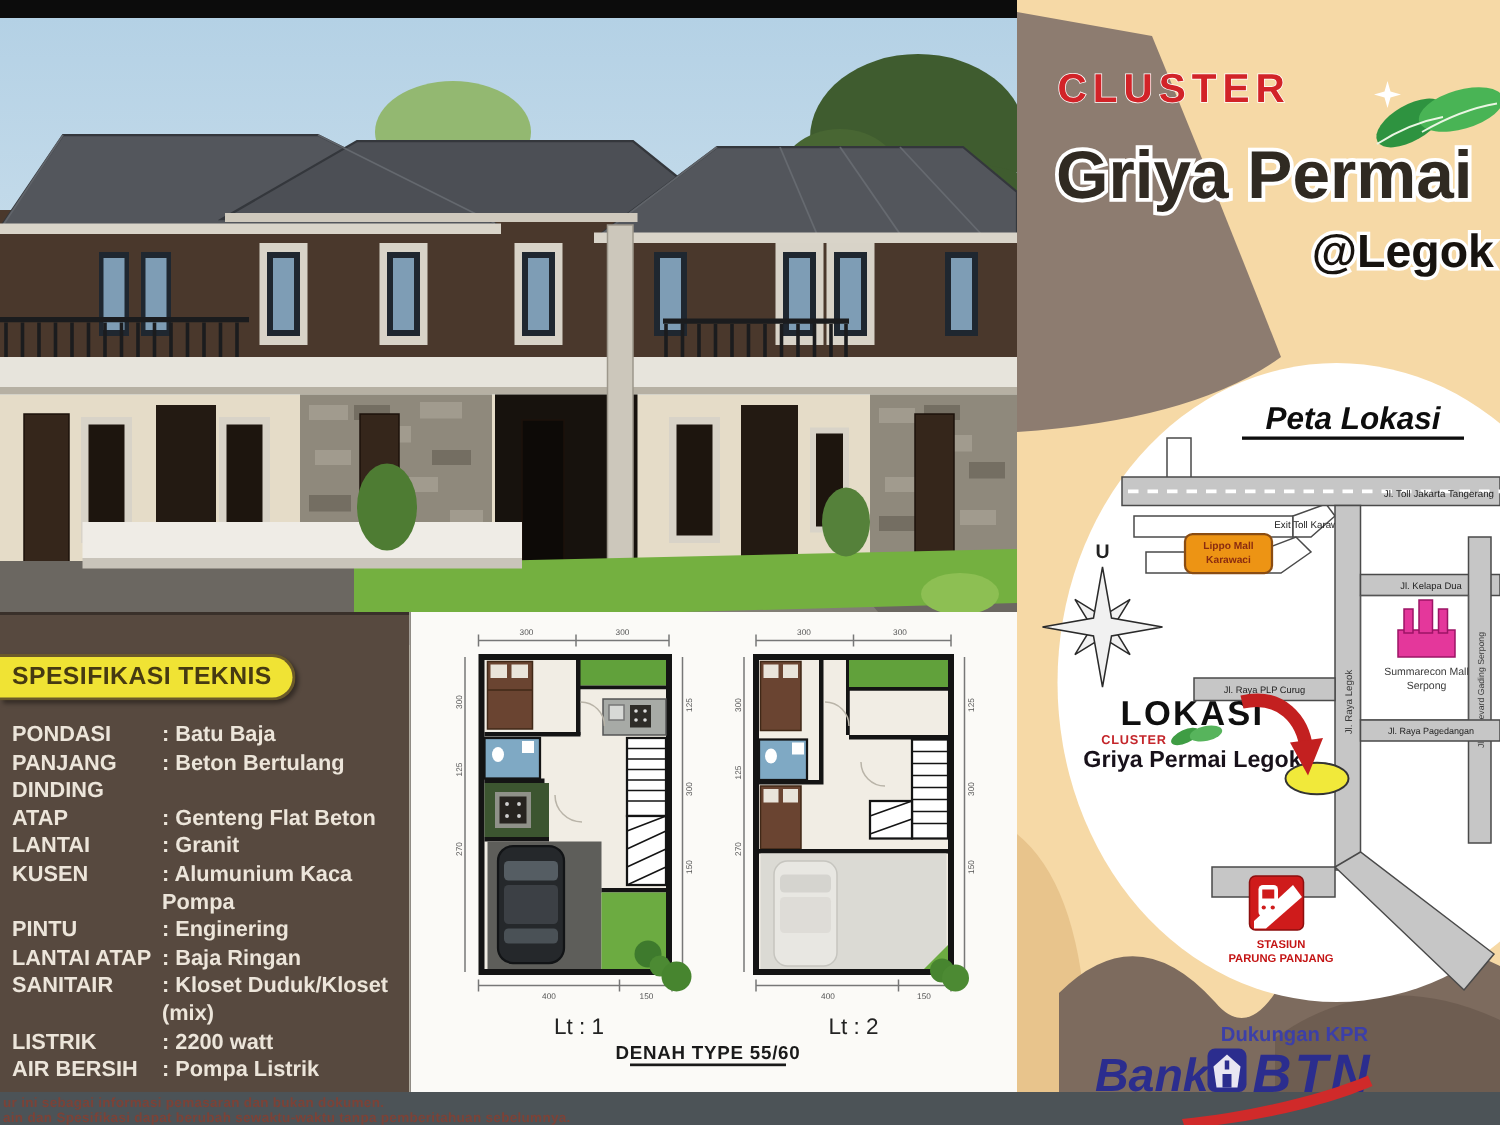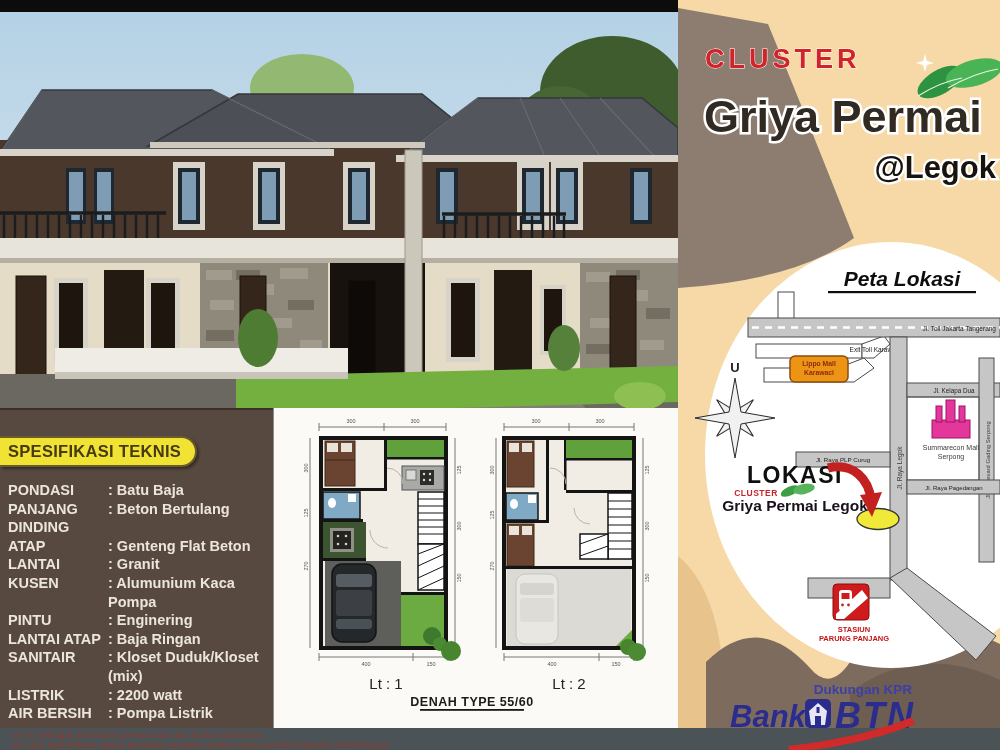--- a/index.html
+++ b/index.html
@@ -13,21 +13,21 @@
   .spec-banner{margin-top:26px;width:fit-content;background:#f0e334;border:2px solid #6b5a2a;border-left:none;
                border-radius:0 16px 16px 0;padding:4px 14px 4px 8px;color:#463a12;font-weight:bold;
                font-size:16.5px;letter-spacing:.3px;box-shadow:2px 2px 3px rgba(0,0,0,.4)}
   .spec-rows{margin:14px 0 0 8px}
   .spec-row{display:flex;color:#ece5da;font-size:14.5px;font-weight:bold;line-height:18.6px}
   .spec-label{width:100px;flex:none}
   .spec-value{flex:1}
   .plan-panel{position:absolute;left:273px;top:408px;width:405px;height:320px;z-index:3;
               background:#fbfaf7;border-left:1px solid #8f8b84}
   .bottom-strip{position:absolute;left:0;top:728px;width:1000px;height:22px;z-index:5;background:#4c5357;
-                color:#7c4237;font-size:9px;font-weight:bold;line-height:10px;padding:2px 0 0 12px;
+                color:#7c4237;font-size:9px;font-weight:bold;line-height:10px;padding:2px 0 0 2px;
                 letter-spacing:.2px;overflow:hidden}
   .bank-overlay{position:absolute;left:678px;top:670px;width:322px;height:80px;z-index:6}
   svg text{font-family:"Liberation Sans",sans-serif}
 </style>
 </head>
 <body>
 
 <div class="stage">
 
   <div class="render">

